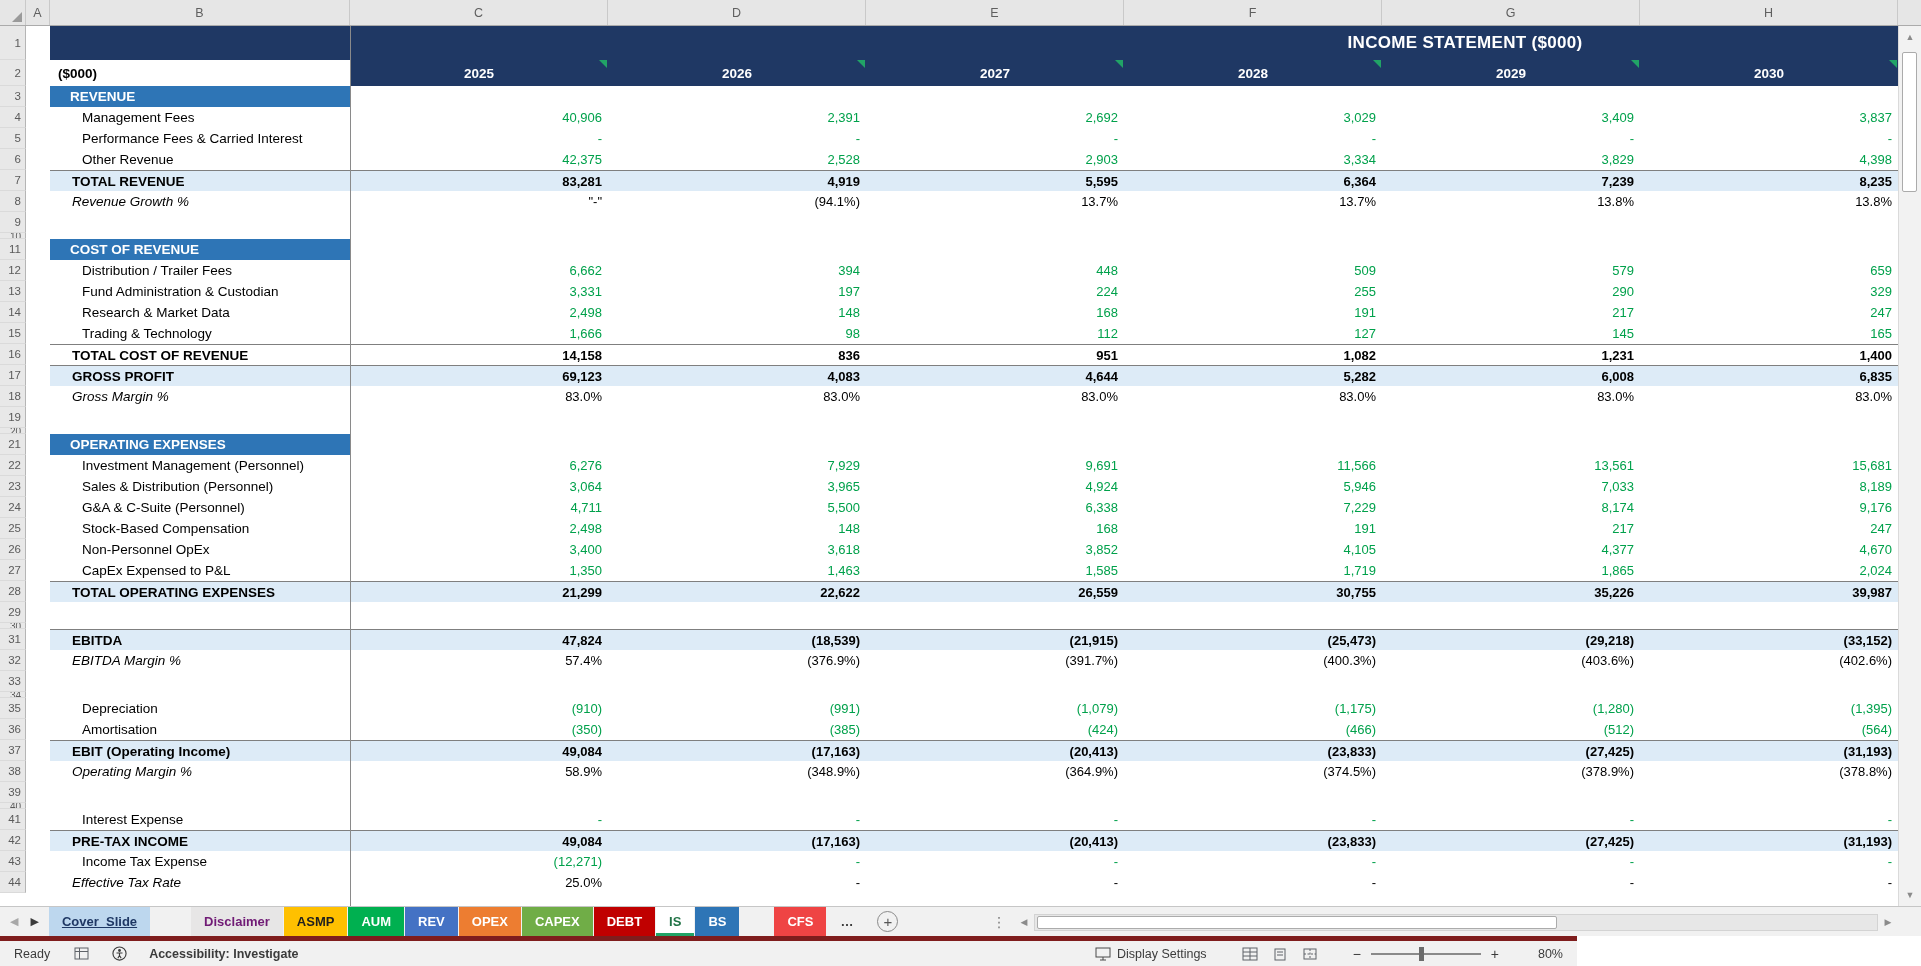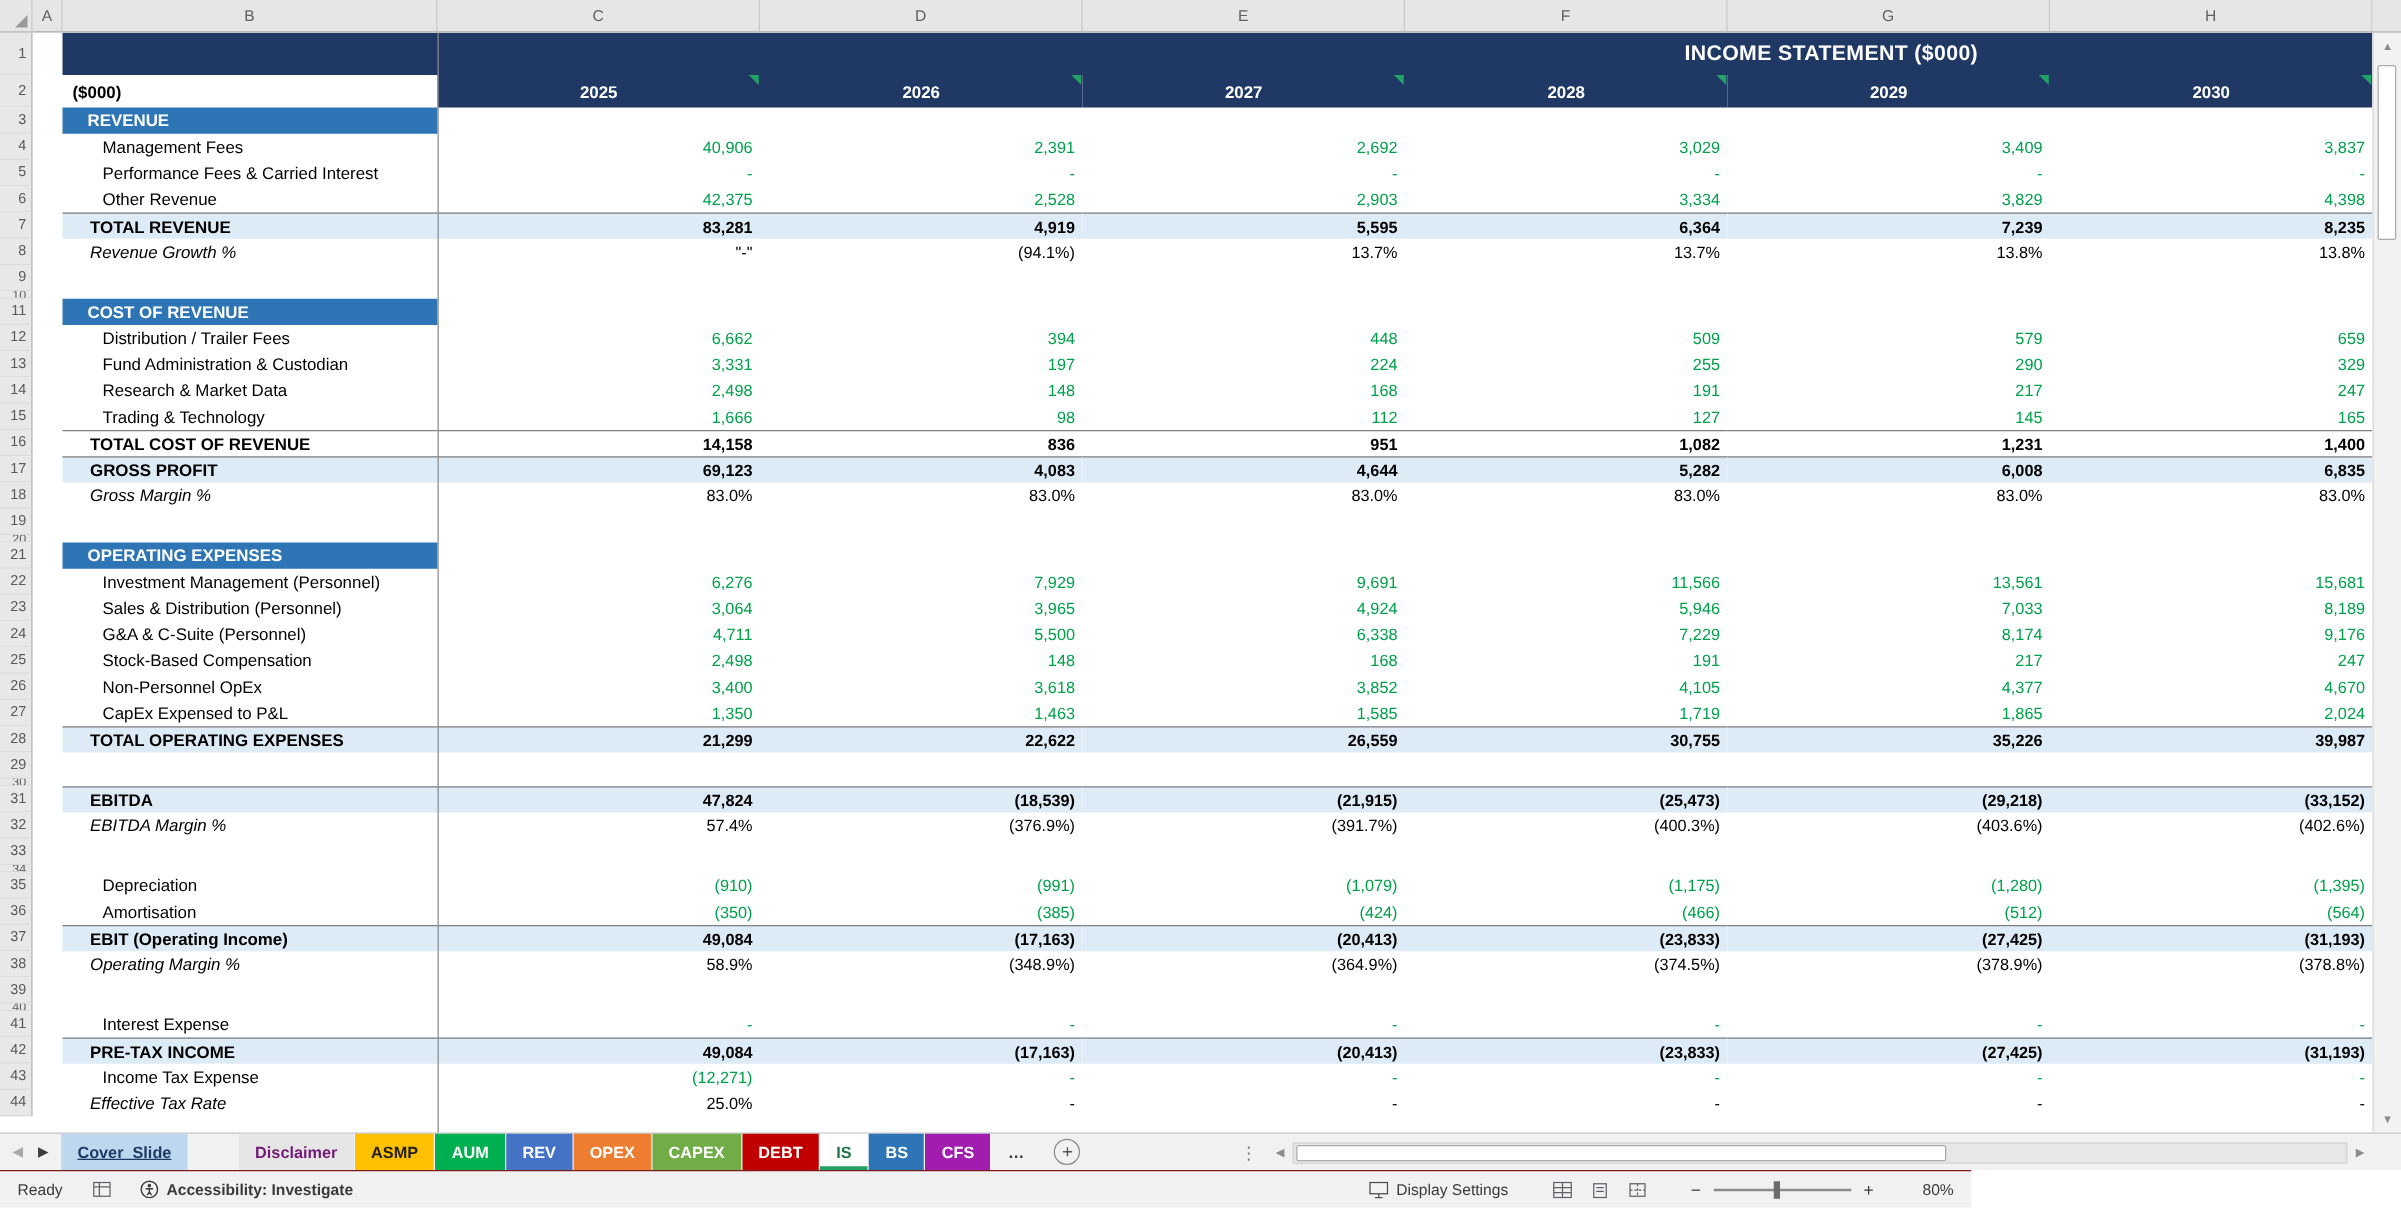--- a/index.html
+++ b/index.html
@@ -77,23 +77,23 @@
     color:#7B7B7B;font-size:14px;}
   .hscroll{position:absolute;left:1014px;top:5px;width:884px;height:20px;display:flex;align-items:center;}
   .hs-btn{width:20px;height:18px;display:flex;align-items:center;justify-content:center;
     color:#8B8B8B;font-size:9px;}
   .hs-track{flex:1;height:17px;background:#E7E7E7;border:1px solid #D3D3D3;position:relative;}
   .hs-thumb{position:absolute;top:1px;left:2px;height:13px;width:520px;background:#fff;
     border:1px solid #ABABAB;border-radius:2px;}
 
   
   .statusbar{position:absolute;top:936px;left:0;width:1577px;height:30px;background:#F1F1F1;
-    border-top:1px solid #7f1d1d;display:flex;align-items:center;font-size:12.5px;color:#3B3B3B;}
+    border-top:5px solid #7f1d1d;display:flex;align-items:center;font-size:12.5px;color:#3B3B3B;}
   .st-left{display:flex;align-items:center;gap:20px;padding-left:14px;}
-  .st-acc{display:flex;align-items:center;gap:6px;font-weight:700;}
+  .st-acc{display:flex;align-items:center;gap:22px;font-weight:700;}
   .st-right{margin-left:auto;display:flex;align-items:center;gap:32px;padding-right:14px;}
   .st-ds{display:flex;align-items:center;gap:6px;}
   .viewicons{display:flex;align-items:center;gap:8px;}
   .vi{display:flex;align-items:center;justify-content:center;width:22px;height:22px;}
   .zoomwrap{display:flex;align-items:center;gap:10px;}
   .zoomtrack{width:110px;height:2px;background:#8A8A8A;position:relative;}
   .zoomthumb{position:absolute;left:48px;top:-6px;width:5px;height:14px;background:#6B6B6B;}
   .zbtn{font-size:14px;color:#3B3B3B;}
   .st-zoom{min-width:32px;text-align:right;}
   svg{display:block;}
@@ -618,21 +618,21 @@
       <div class="tab" style="background: rgb(189, 215, 238); color: rgb(31, 56, 100); font-weight: 700; text-decoration: underline;">Cover_Slide</div>
       <div class="tab" style="background: rgb(231, 230, 230); color: #701a75; margin-left: 40px;">Disclaimer</div>
       <div class="tab" style="background: rgb(255, 192, 0); color: rgb(31, 31, 31);">ASMP</div>
       <div class="tab" style="background: rgb(0, 176, 80); color: rgb(255, 255, 255);">AUM</div>
       <div class="tab" style="background: rgb(68, 114, 196); color: rgb(255, 255, 255);">REV</div>
       <div class="tab" style="background: rgb(237, 125, 49); color: rgb(255, 255, 255);">OPEX</div>
       <div class="tab" style="background: rgb(112, 173, 71); color: rgb(255, 255, 255);">CAPEX</div>
       <div class="tab" style="background: rgb(192, 0, 0); color: rgb(255, 255, 255);">DEBT</div>
       <div class="tab active" style="background: rgb(255, 255, 255); color: rgb(33, 115, 70); font-weight: 700;">IS</div>
       <div class="tab" style="background: rgb(46, 117, 182); color: rgb(255, 255, 255);">BS</div>
-      <div class="tab" style="background: #a21caf; color: rgb(255, 255, 255);">CFS</div>
+      <div class="tab" style="background: #ef4444; color: rgb(255, 255, 255); margin-left: 34px;">CFS</div>
       <div class="tab" style="background: transparent; color: rgb(59, 59, 59);">…</div>
     </div>
   <div class="newsheet">+</div>
   <div class="splitter">⋮</div>
   <div class="hscroll">
     <span class="hs-btn">◀</span>
     <div class="hs-track">
       <div class="hs-thumb"></div>
     </div>
     <span class="hs-btn">▶</span>

